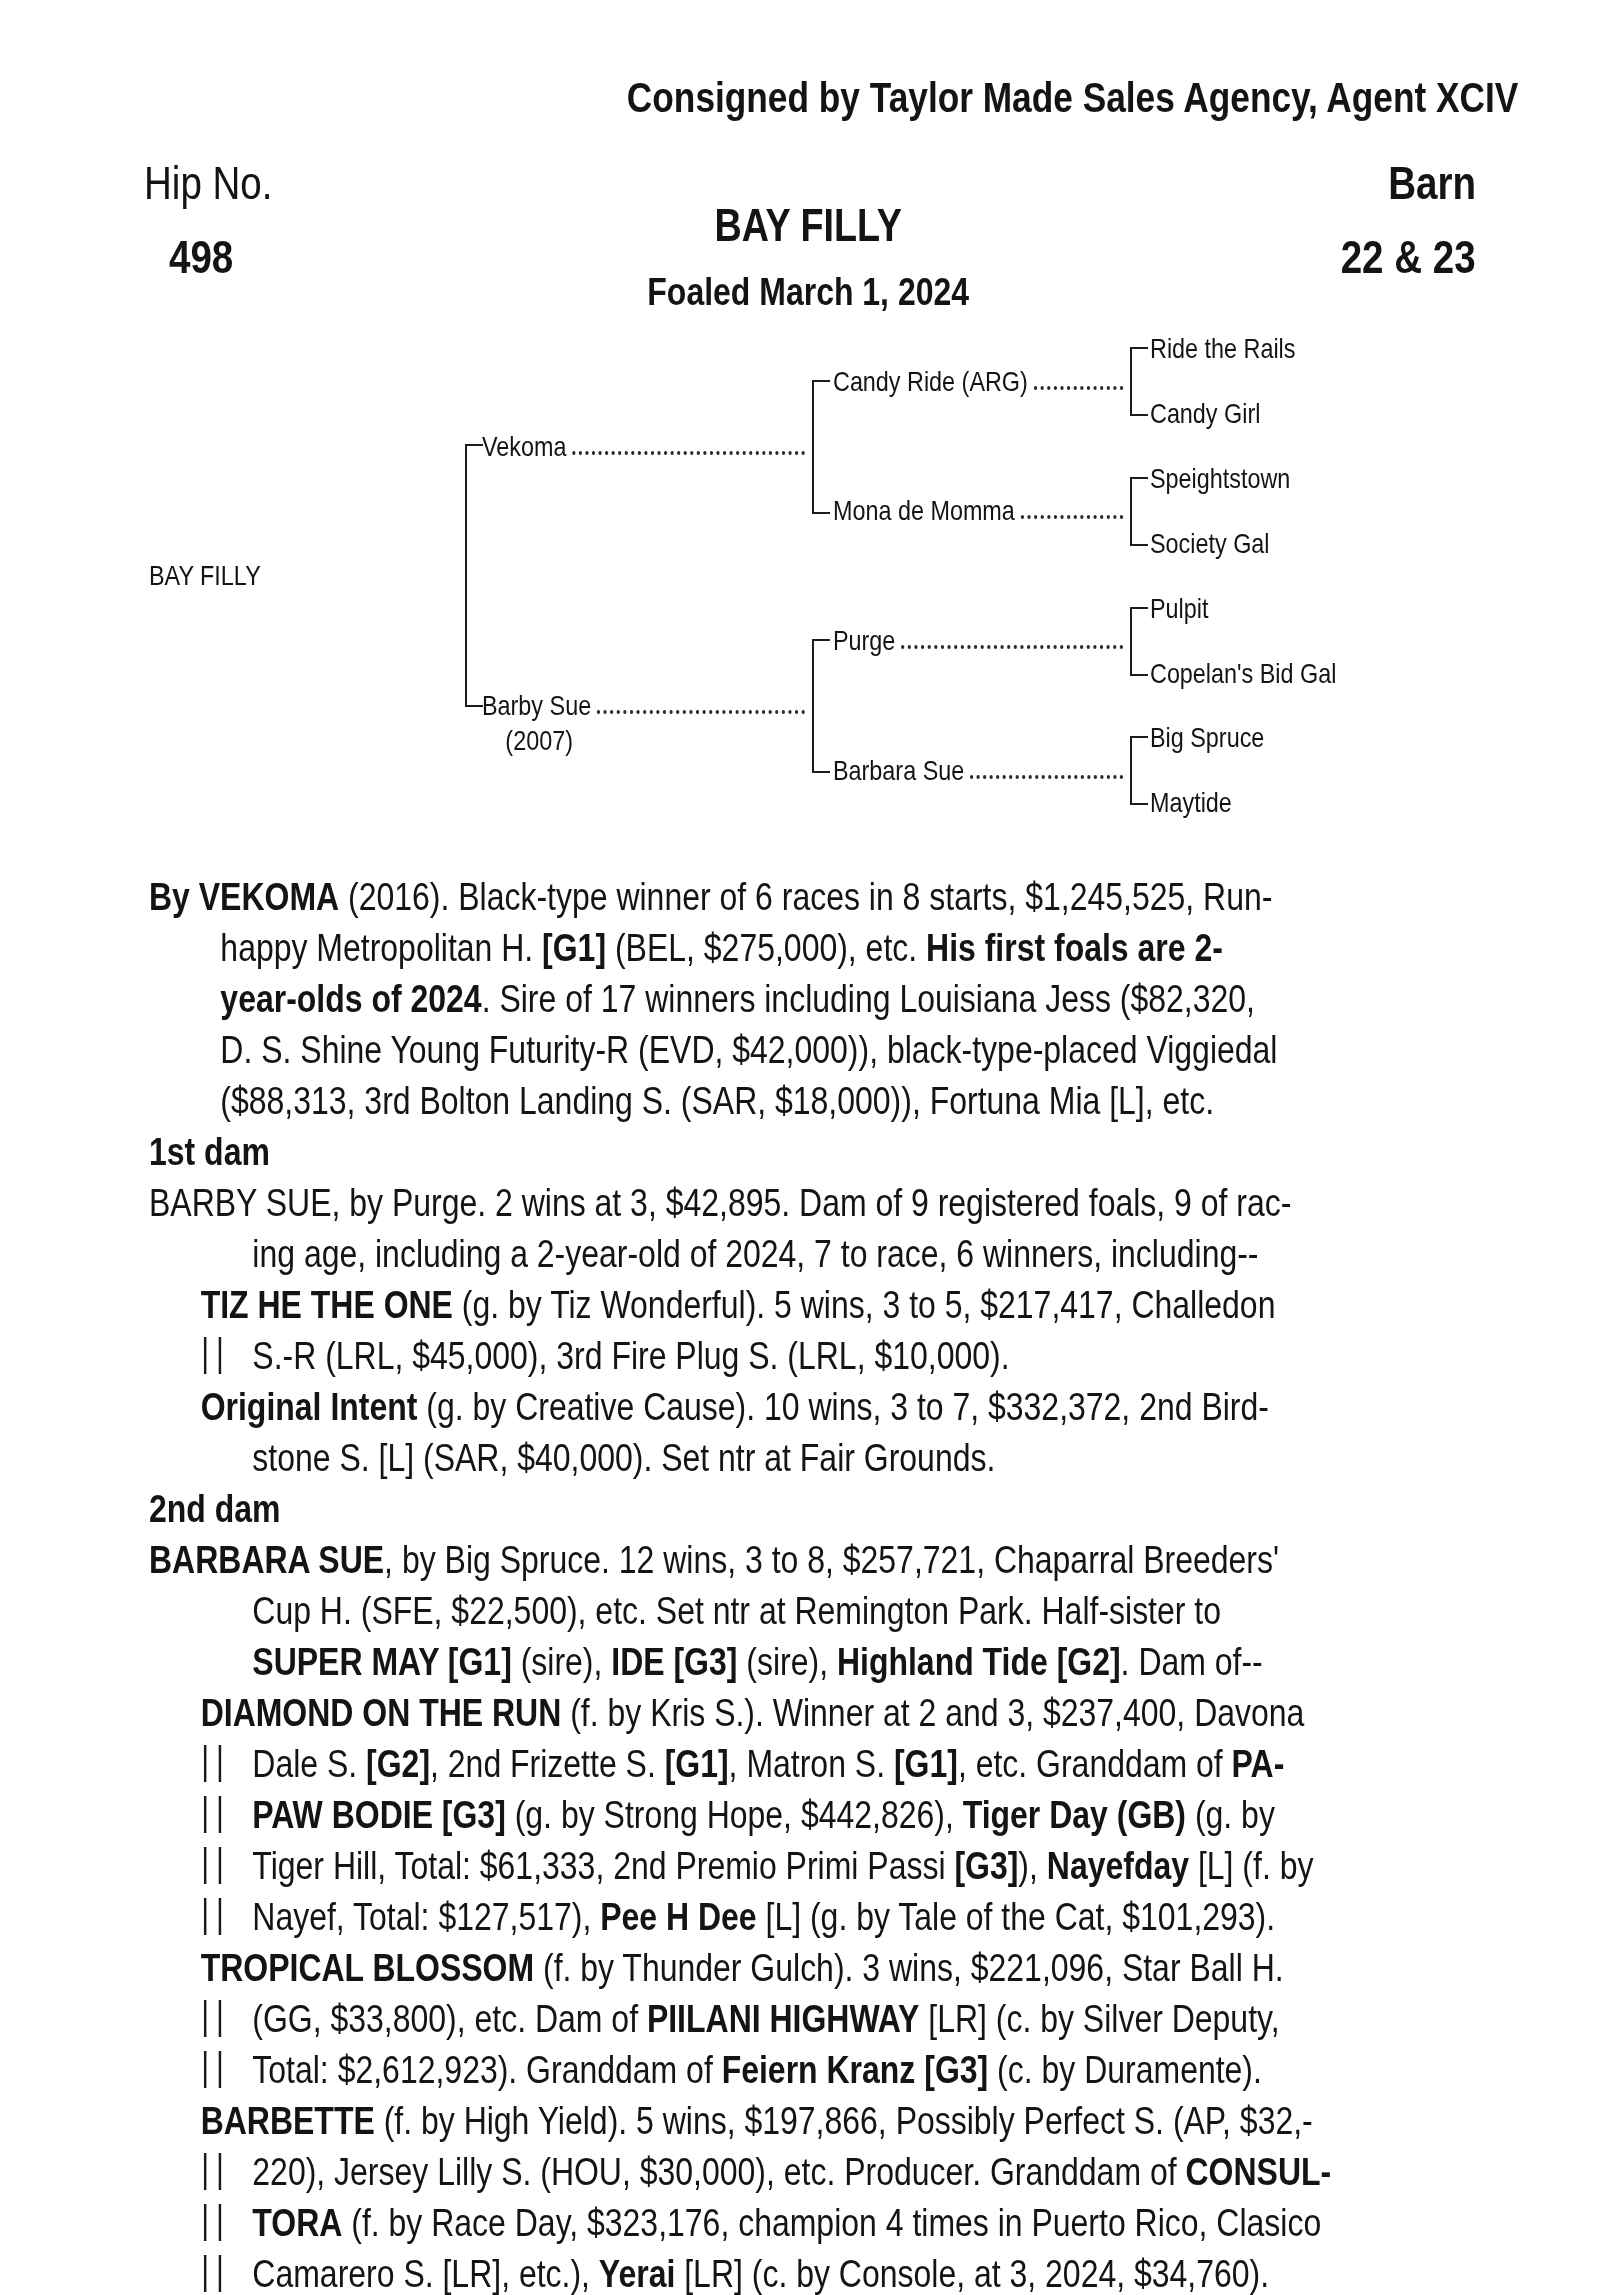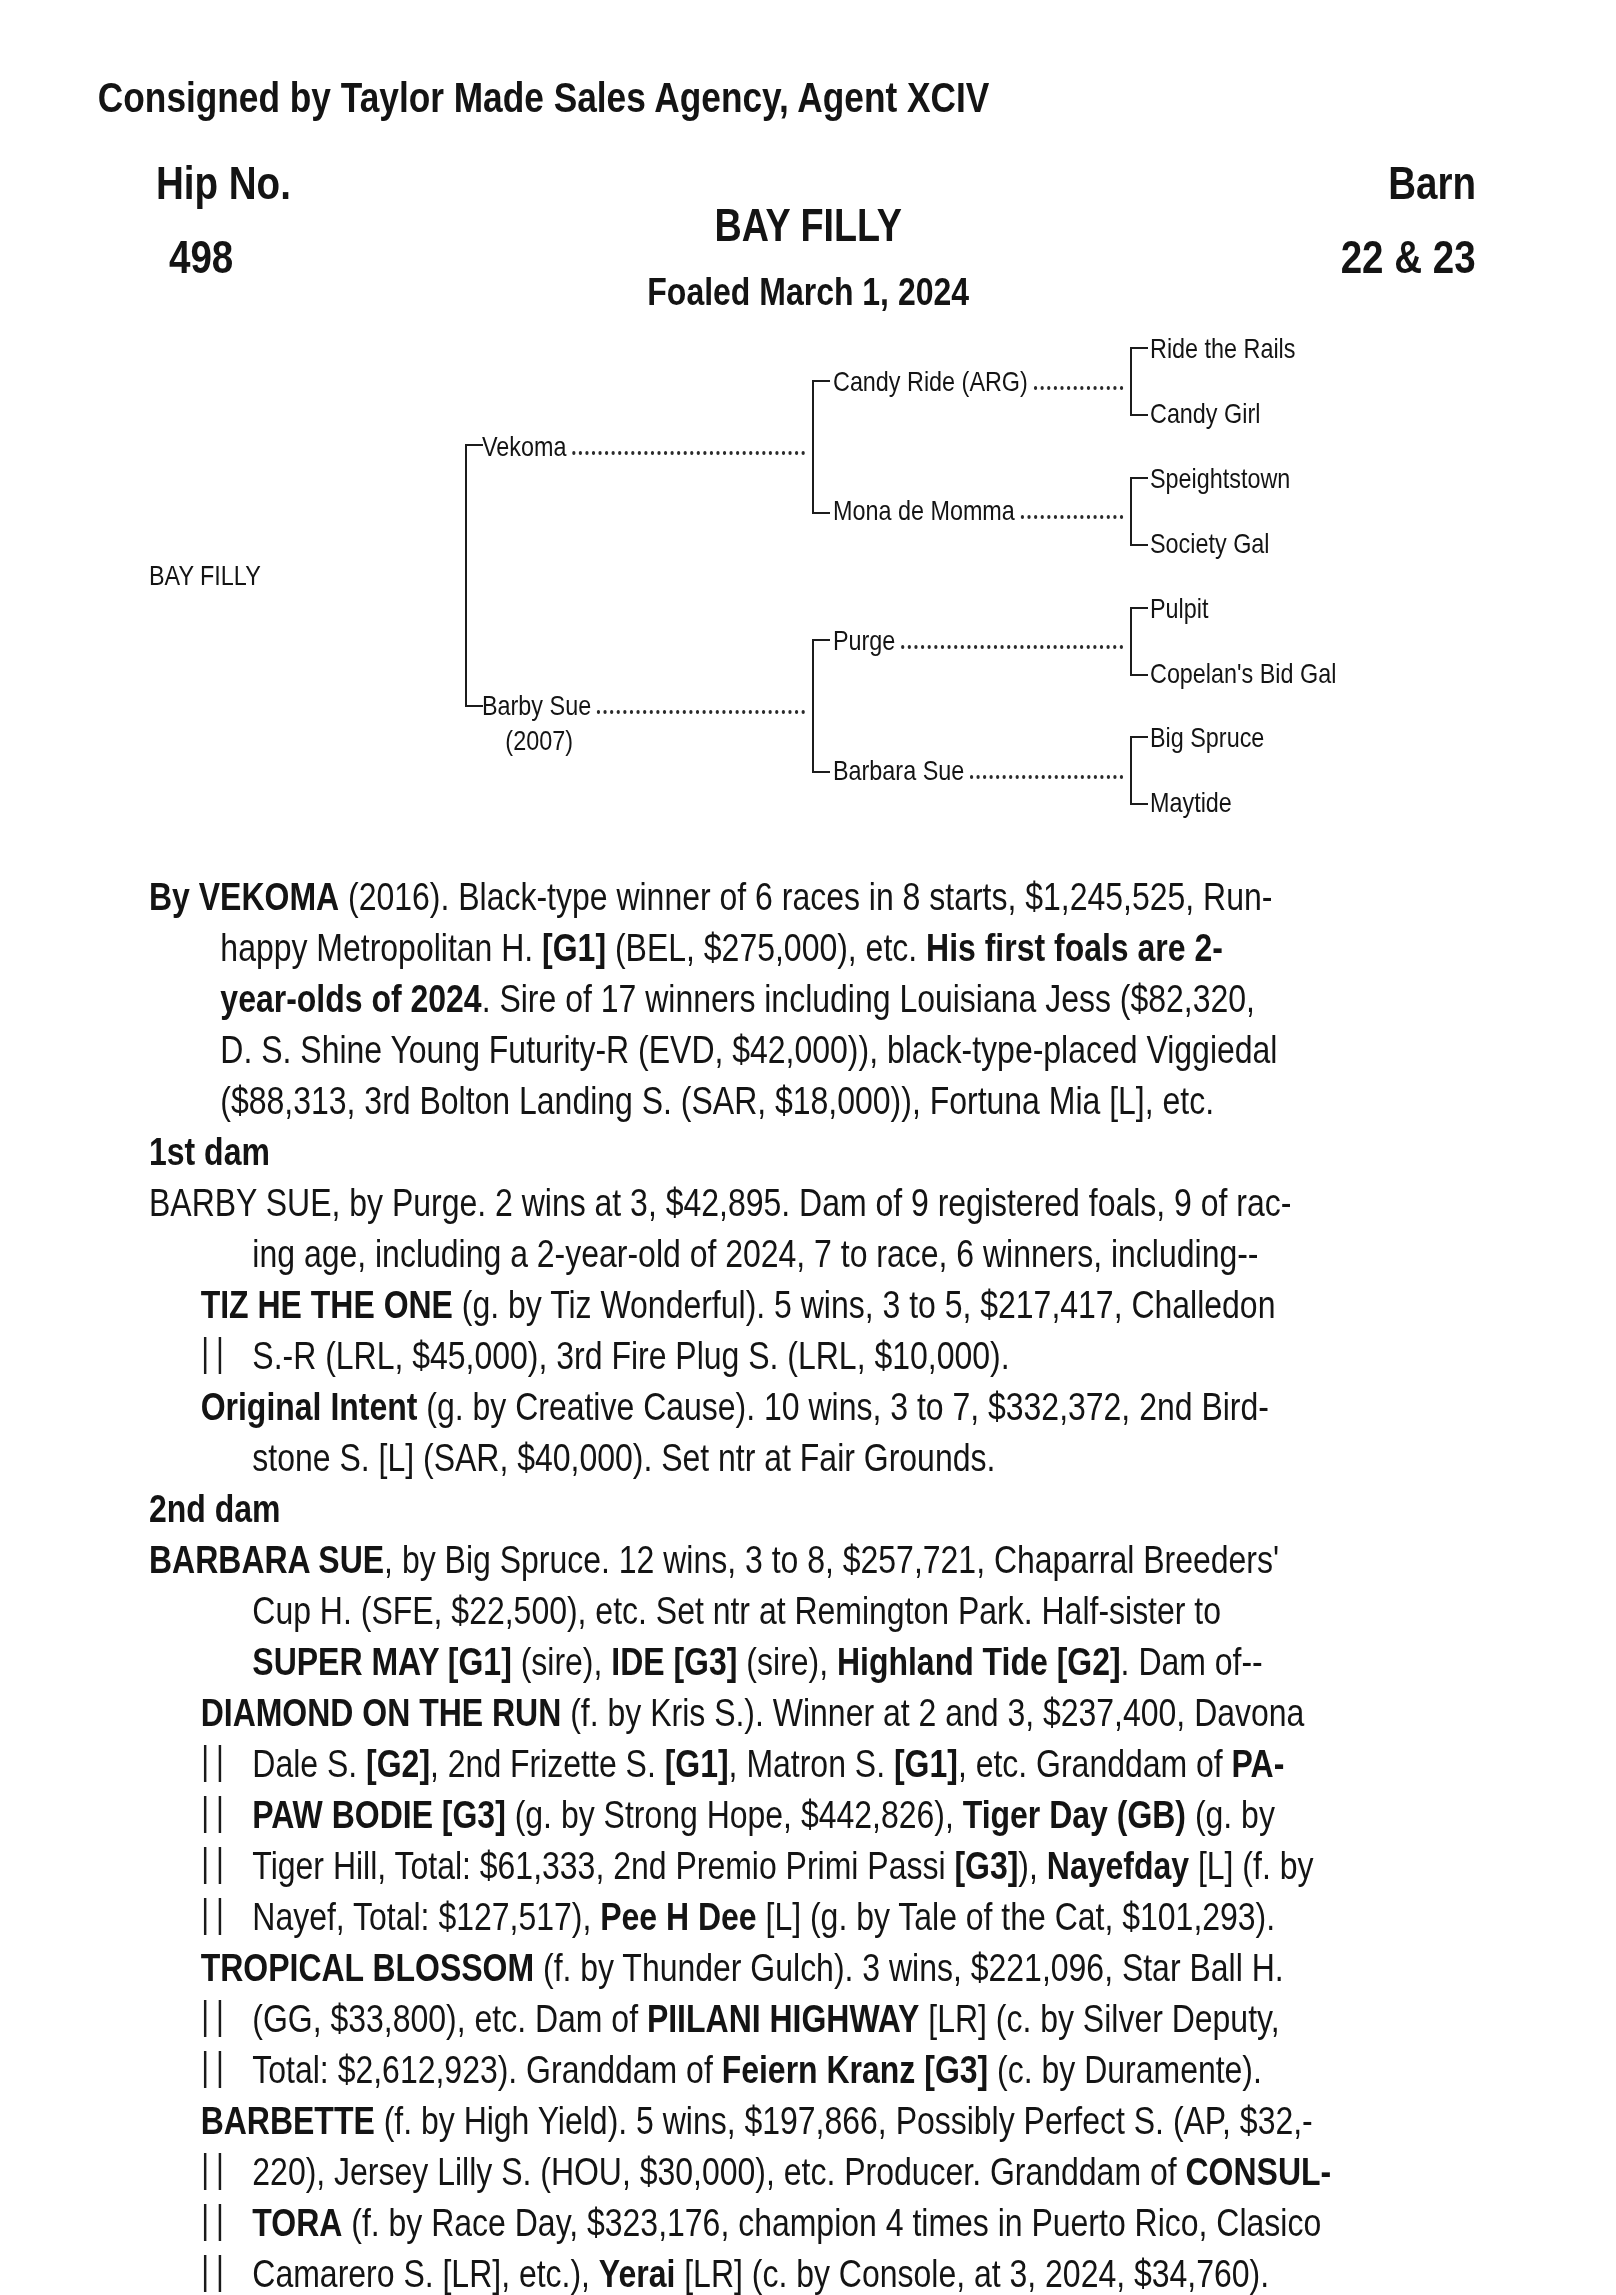--- a/index.html
+++ b/index.html
@@ -5,22 +5,22 @@
   html,body{margin:0;padding:0;background:#fff;}
   body{width:1616px;height:3227px;position:relative;font-family:"Liberation Sans",sans-serif;color:#141414;overflow:hidden;}
 
   
   .sq{display:inline-block;white-space:nowrap;transform:scaleX(0.82);}
   .sq.c{transform-origin:50% 50%;}
   .sq.l{transform-origin:0 50%;}
   .sq.r{transform-origin:100% 50%;}
 
   
-  .consignor{position:absolute;top:73px;left:0;right:0;text-align:left;font-size:43px;font-weight:bold;}
-  .hip-label{position:absolute;top:155px;left:156px;font-size:47px;font-weight:bold;}
+  .consignor{position:absolute;top:73px;left:0;right:0;text-align:right;font-size:43px;font-weight:bold;}
+  .hip-label{position:absolute;top:155px;left:144px;font-size:47px;font-weight:normal;}
   .hip-number{position:absolute;top:229px;left:149px;font-size:47px;font-weight:bold;margin-left:20px;}
   .title{position:absolute;top:198px;left:0;right:0;text-align:center;font-size:46px;font-weight:bold;}
   .foaled{position:absolute;top:270px;left:0;right:0;text-align:center;font-size:39px;font-weight:bold;}
   .barn-label{position:absolute;top:155px;right:140px;font-size:47px;font-weight:bold;text-align:center;}
   .barn-number{position:absolute;top:229px;right:140px;font-size:47px;font-weight:bold;}
 
   
   .tree{position:absolute;top:321px;left:0;width:1464px;height:533px;}
   .tname{position:absolute;height:38px;font-size:28.5px;line-height:38px;display:flex;align-items:flex-end;transform:scaleX(0.82);transform-origin:0 50%;white-space:nowrap;}
   .tname .nm{flex:0 0 auto;}

